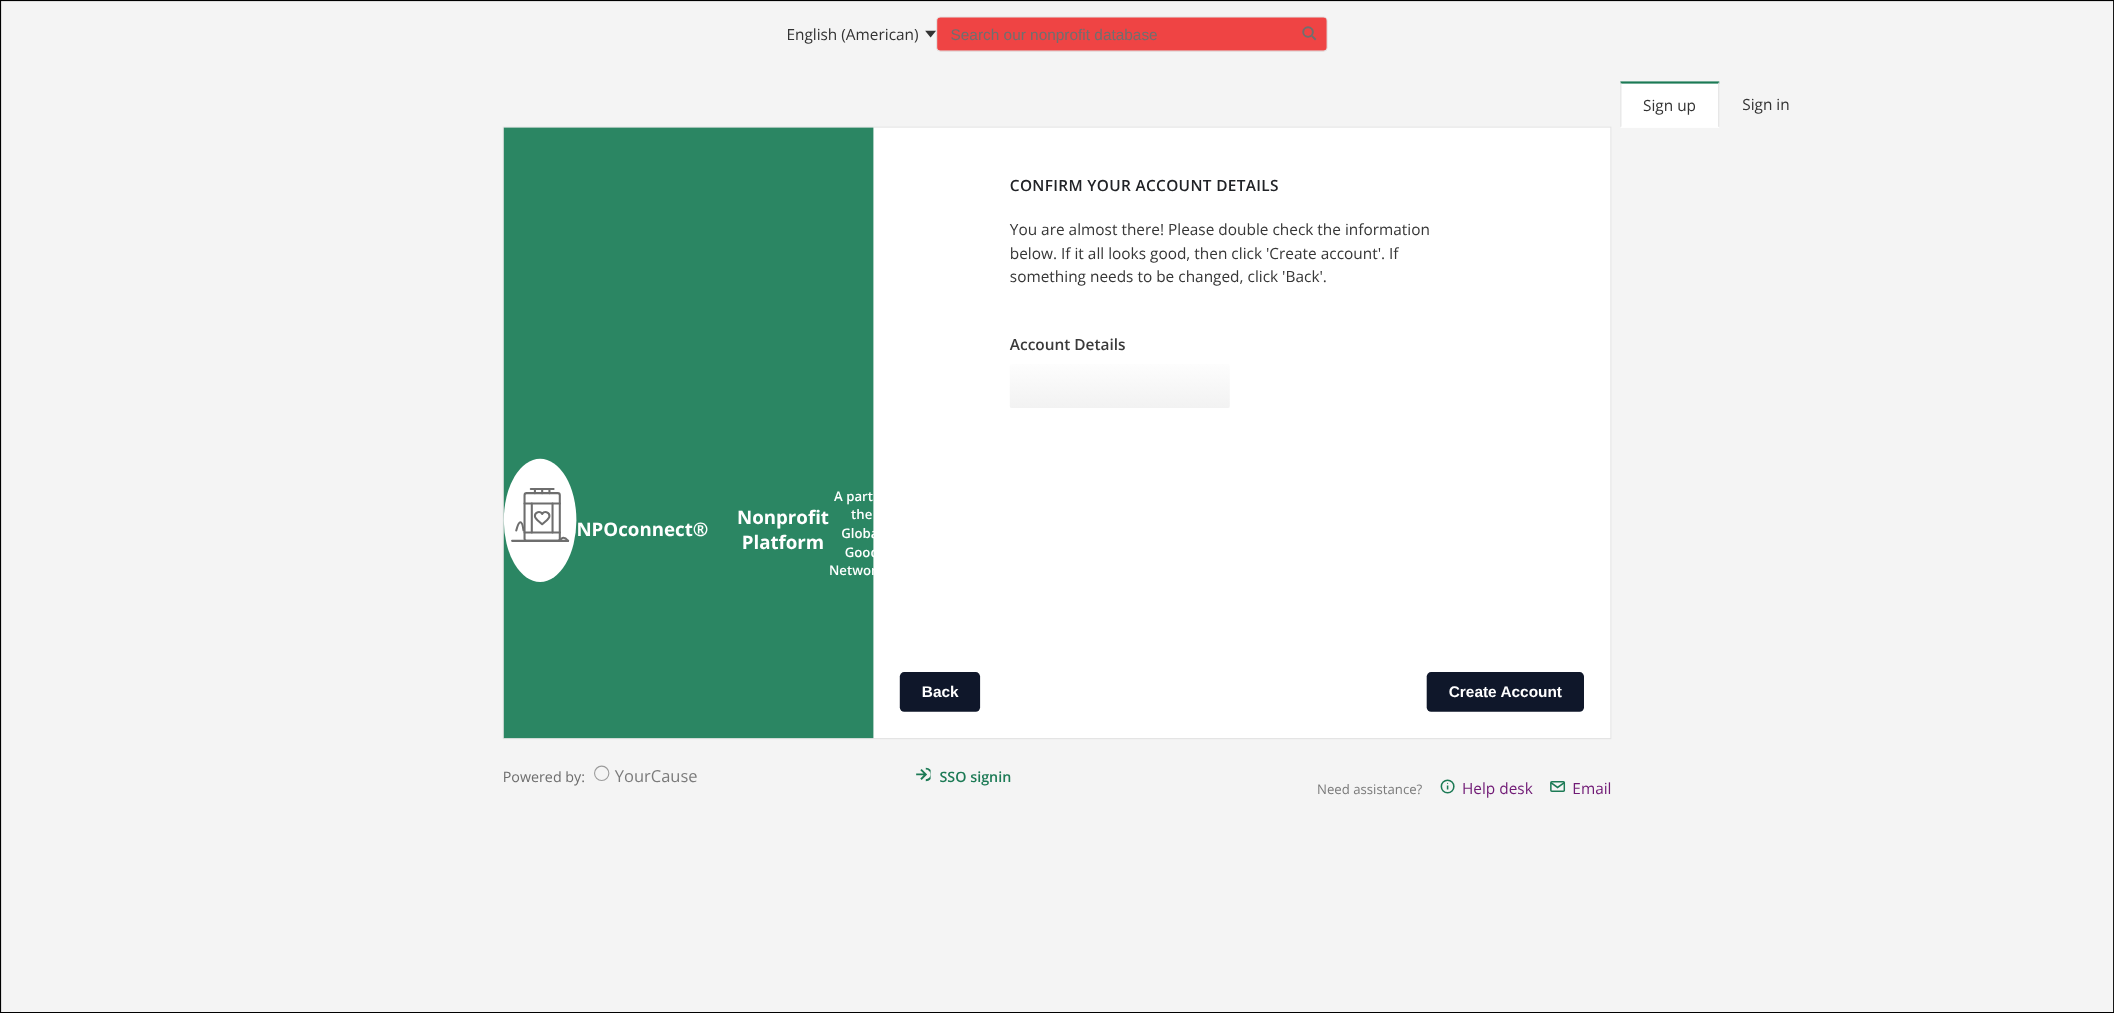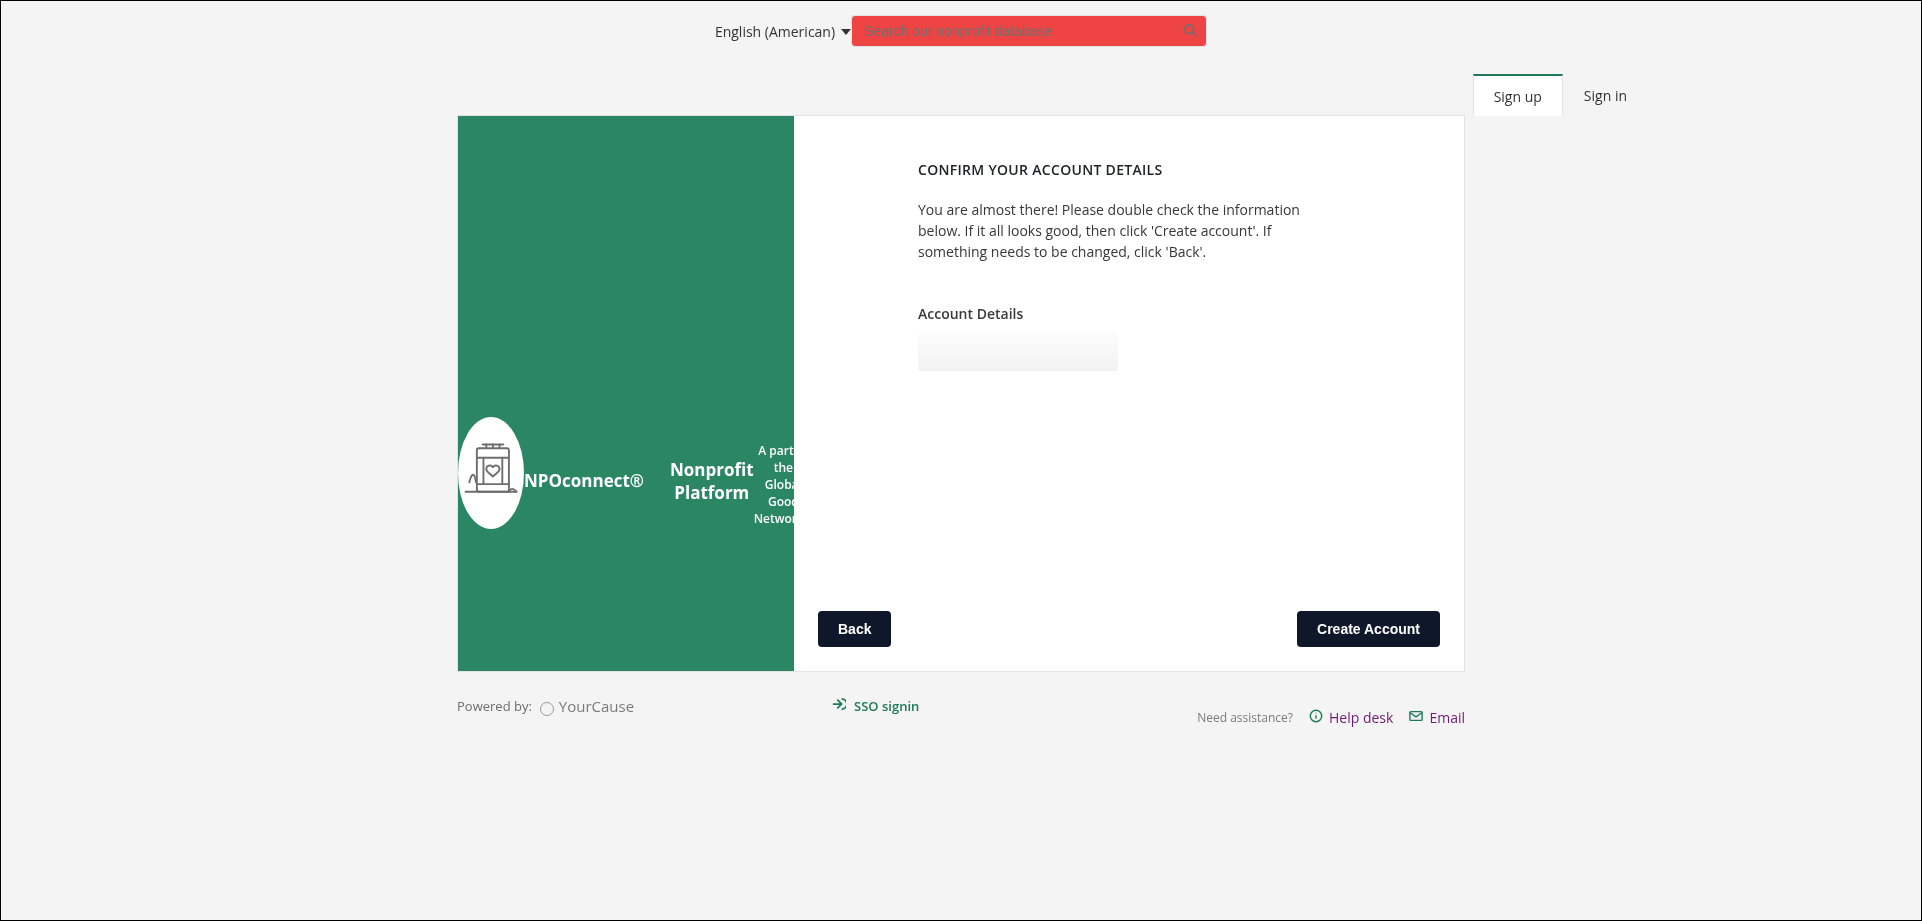--- a/index.html
+++ b/index.html
@@ -171,21 +171,21 @@
 
   .footer {
     width: 1008px;
     margin: 12px auto 24px;
     display: flex;
     align-items: center;
     font-size: 13px;
     color: #6d6d6d;
   }
   .powered { display: flex; align-items: center; gap: 8px; }
-  .yc-logo { display: flex; align-items: flex-end; gap: 5px; color: #7b7b7b; font-size: 15px; }
+  .yc-logo { display: flex; align-items: flex-start; gap: 5px; color: #7b7b7b; font-size: 15px; }
   .yc-logo .circ { width: 14px; height: 14px; border: 1.5px solid #9b9b9b; border-radius: 50%; }
 
   .sso {
     margin-left: auto;
     margin-right: auto;
     display: flex;
     align-items: center;
     gap: 8px;
     color: #1c7a55;
     font-weight: 600;

